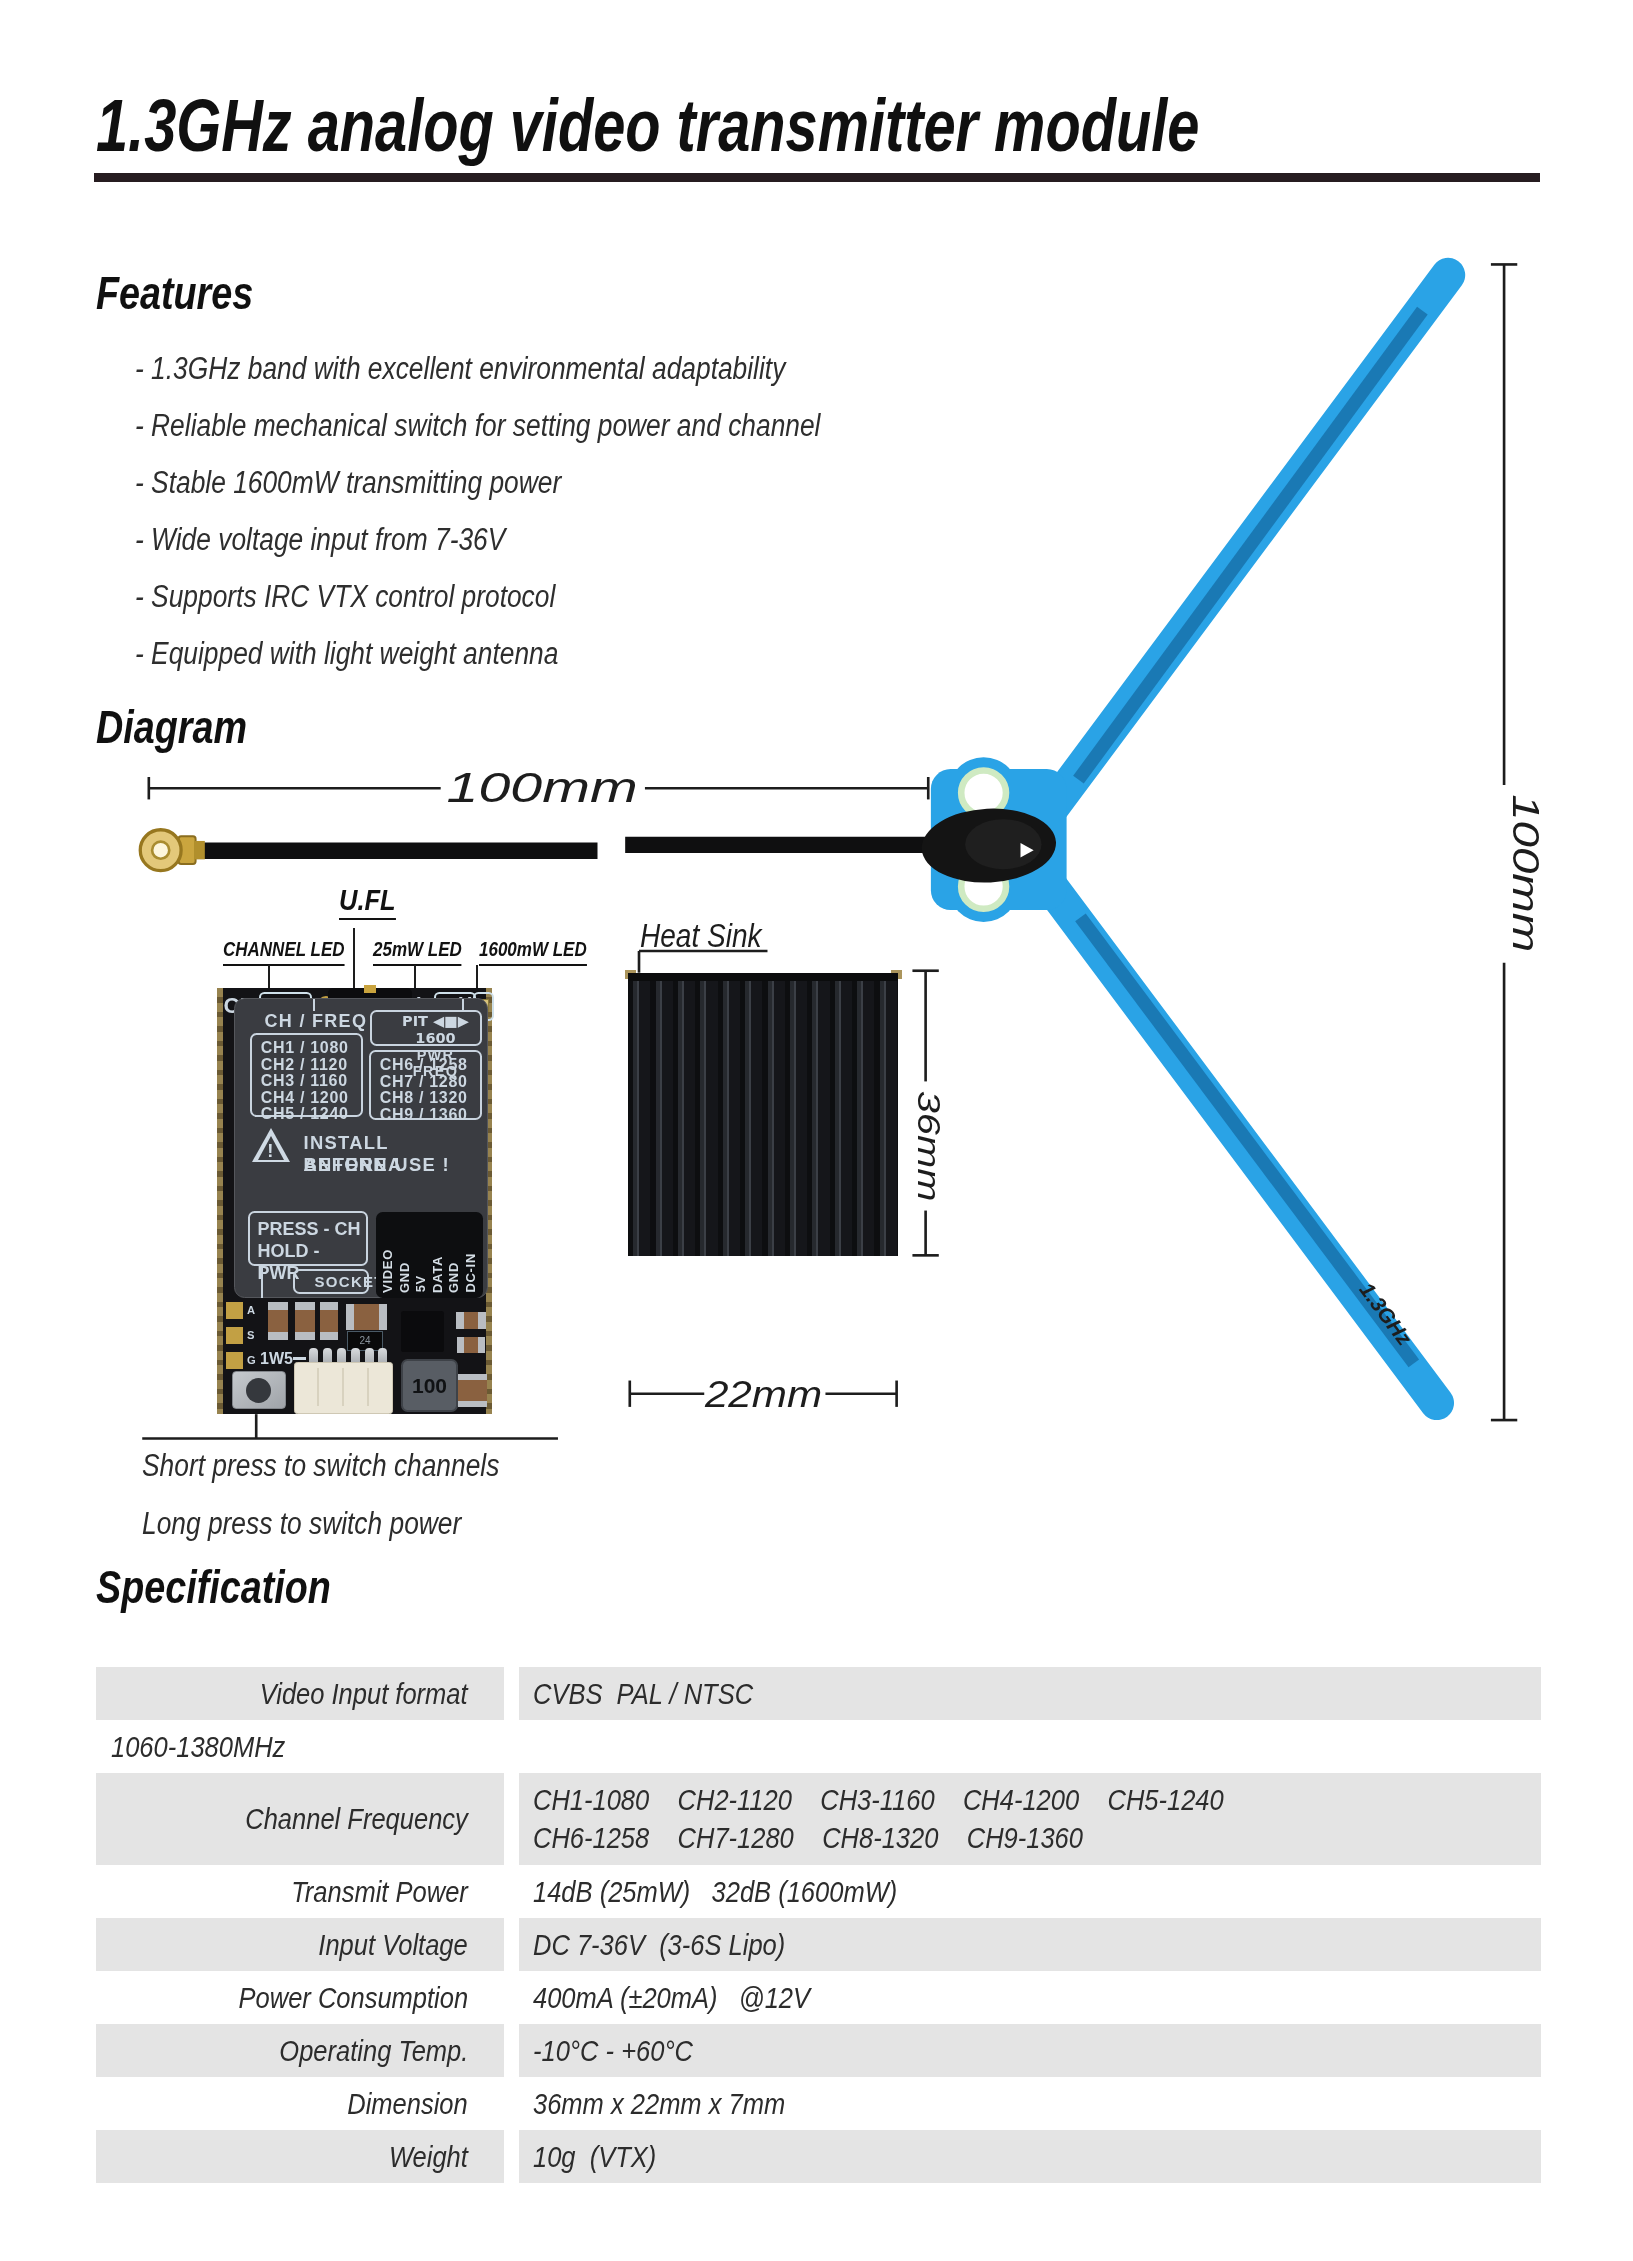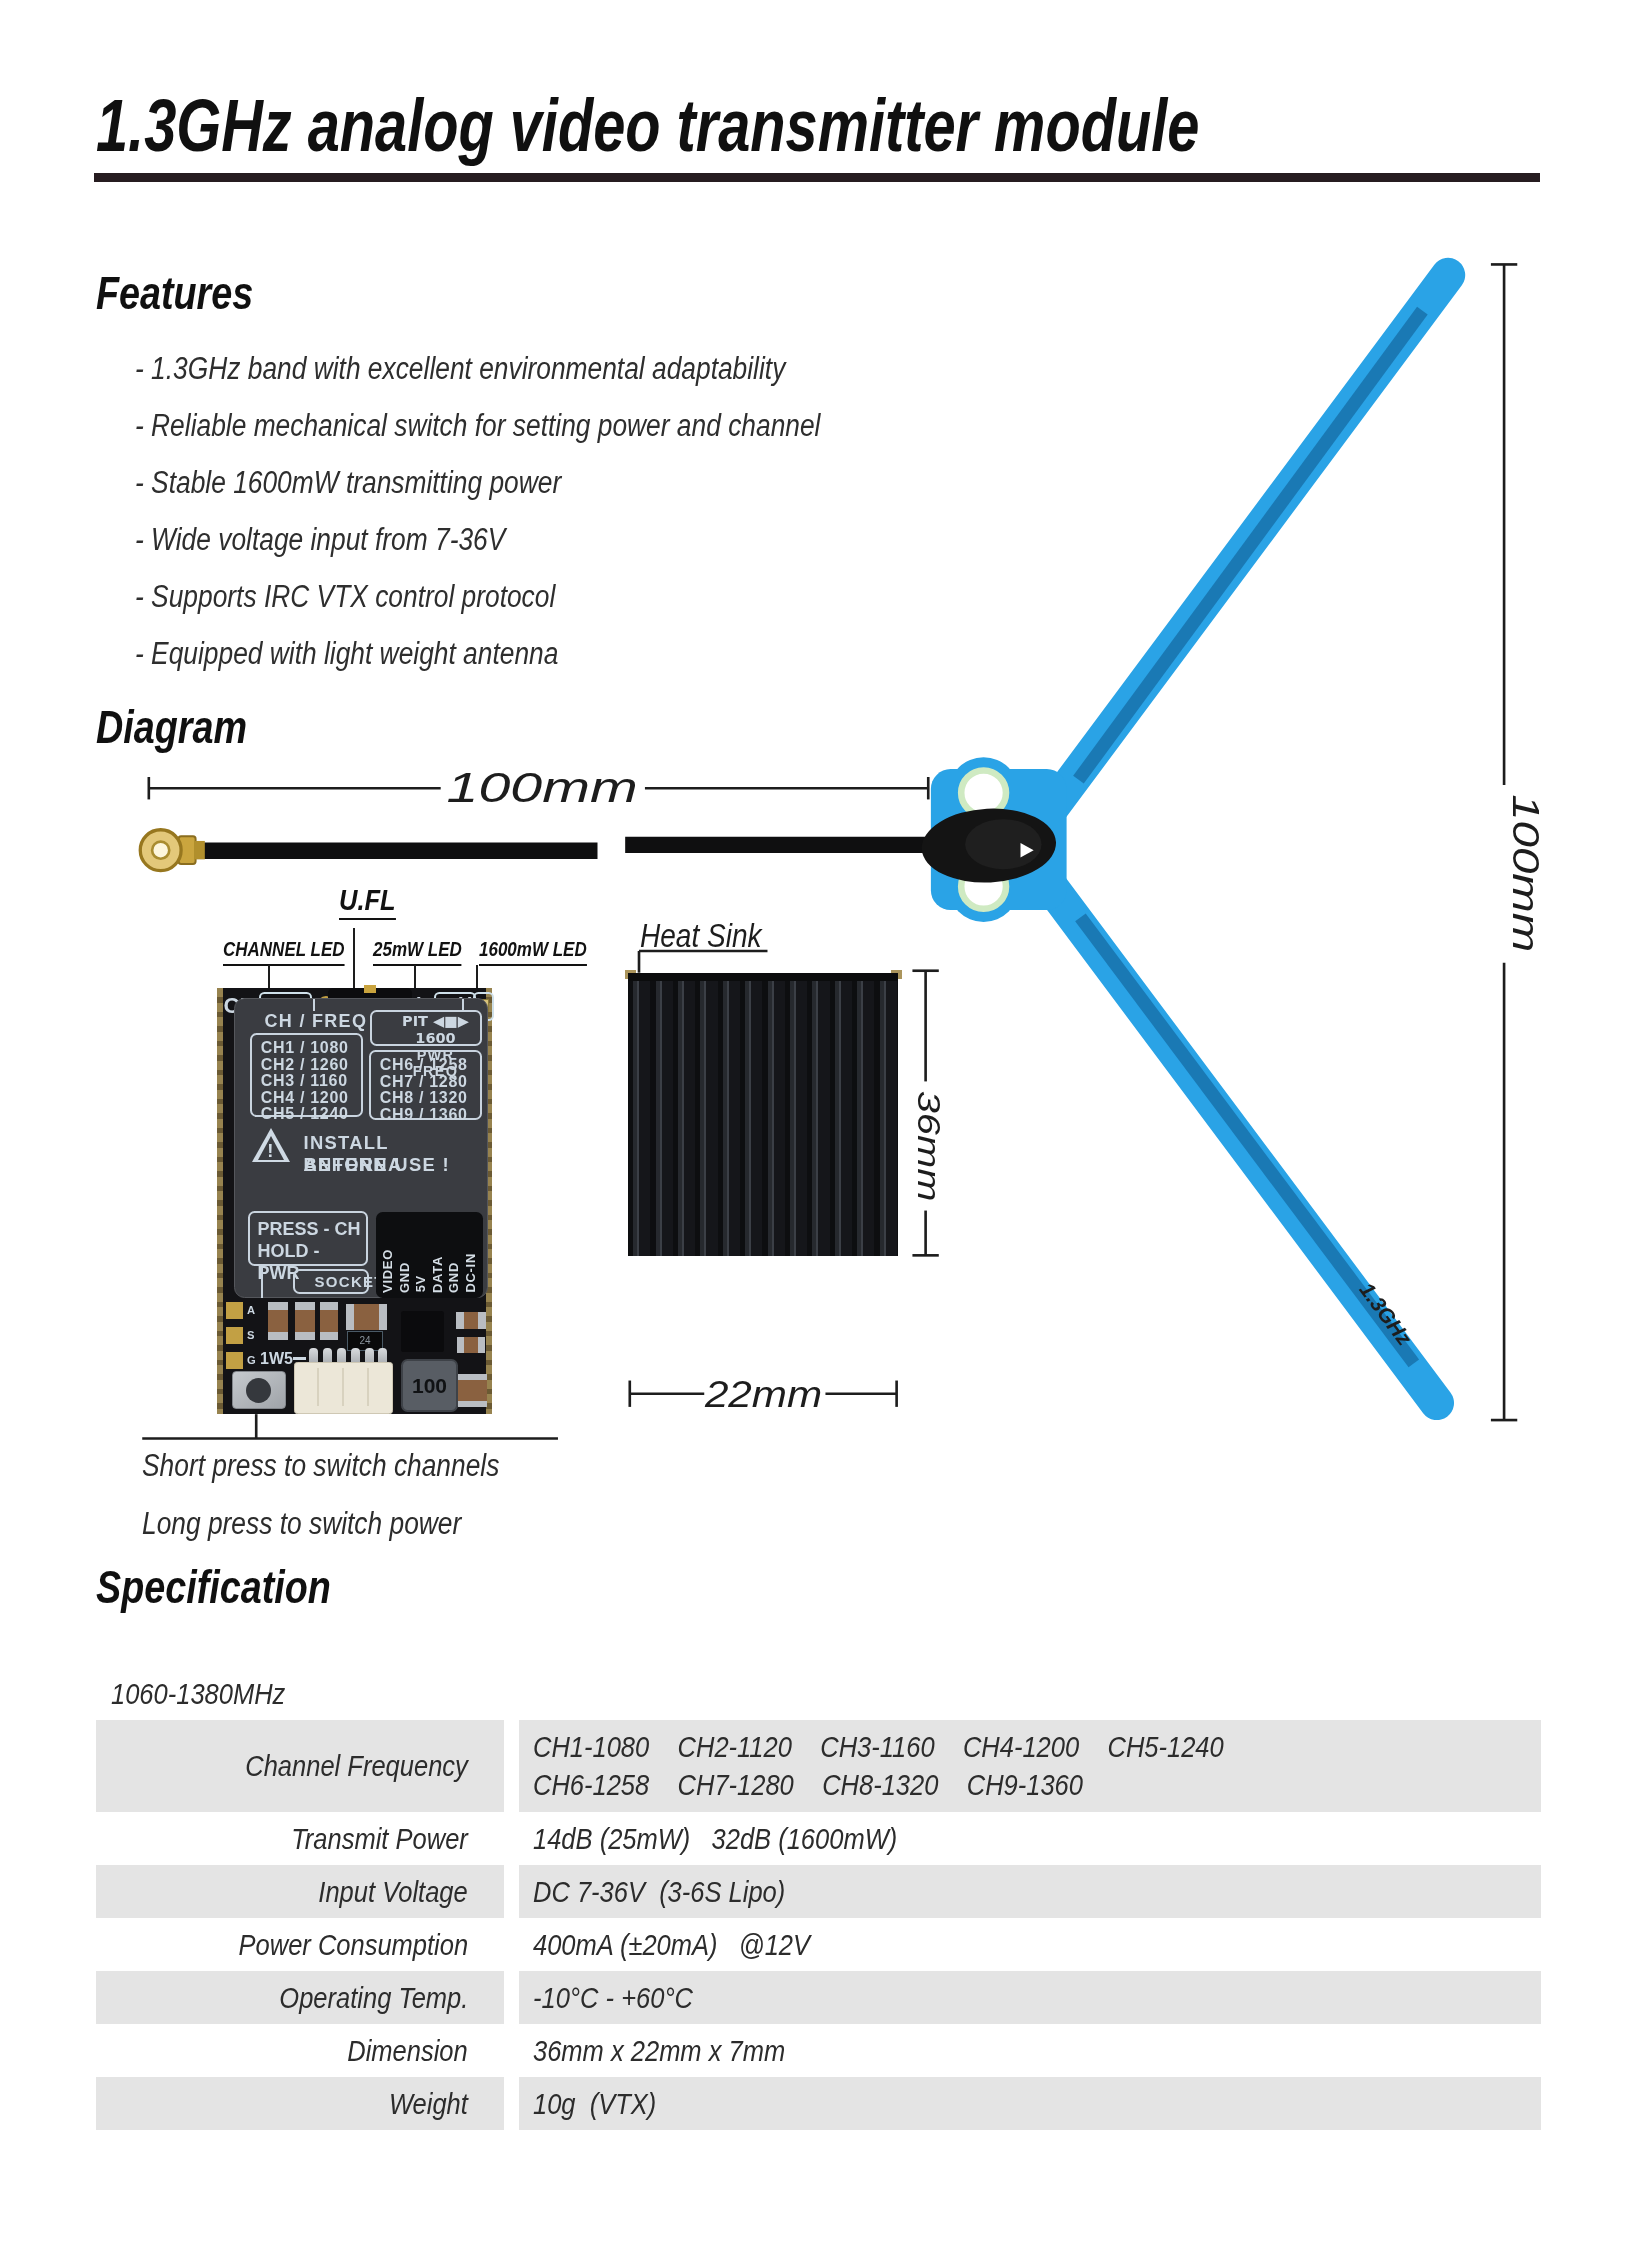--- a/index.html
+++ b/index.html
@@ -219,21 +219,21 @@
     <div class="ledbox" style="left:256px;top:4px;width:17px;height:25px;">
       <div class="ledchip" style="left:2.6px;top:5.3px;width:9.2px;height:11.2px;"></div>
     </div>
 
     <div class="panel">
       <div class="wline" style="left:78px;top:0;width:2.6px;height:12px;"></div>
       <div class="wline" style="left:227px;top:0;width:2.6px;height:10.5px;"></div>
       <div class="ptext" style="left:30px;top:12px;font-size:18px;font-weight:bold;letter-spacing:1.3px;">CH / FREQ</div>
       <div class="pbox" id="chlist-left" style="left:15px;top:34px;width:113px;height:84px;padding:5.3px 0 0 9.2px;">
           <div class="chline">CH1 / 1080</div>
-          <div class="chline">CH2 / 1260</div>
+          <div class="chline">CH2 / 1120</div>
           <div class="chline">CH3 / 1160</div>
           <div class="chline">CH4 / 1200</div>
           <div class="chline">CH5 / 1240</div>
         </div>
       <div class="pbox" style="left:135px;top:10.5px;width:112px;height:36px;text-align:center;font-weight:bold;">
         <div style="font-size:14.5px;line-height:17px;margin-top:1.3px;font-family:'DejaVu Sans',sans-serif;">PIT ◀■▶ 1600</div>
         <div style="font-size:14.5px;line-height:16px;letter-spacing:1.3px;">PWR FREQ</div>
       </div>
       <div class="pbox" id="chlist-right" style="left:134px;top:51px;width:113px;height:70px;padding:5.3px 0 0 9.2px;">
           <div class="chline">CH6 / 1258</div>
@@ -297,20 +297,28 @@
     <div class="capv" style="left:239px;top:324px;width:30px;height:17px;border:none;border-left:8px solid #b9bdc2;border-right:8px solid #b9bdc2;"></div>
     <div class="capv" style="left:240px;top:349px;width:28px;height:16px;border:none;border-left:7.2px solid #b9bdc2;border-right:7.2px solid #b9bdc2;"></div>
     <div class="capv" style="left:241px;top:386px;width:29px;height:33px;"></div>
   </div>
 
   <div class="abs note" style="left:142px;top:1448px;"><span class="cx">Short press to switch channels</span></div>
   <div class="abs note" style="left:142px;top:1506px;"><span class="cx">Long press to switch power</span></div>
 
   <div class="abs h2" style="left:96px;top:1560px;"><span class="cx">Specification</span></div>
   <div class="abs spec" id="spec-table">
+      <div class="srow alt">
+        <div class="scell-l">
+          <span class="cxr">Video Input format</span>
+        </div>
+        <div class="scell-v">
+          <div><span class="cx vline">CVBS  PAL / NTSC</span></div>
+        </div>
+      </div>
       <div class="srow">
         <div class="scell-v">
           <div><span class="cx vline">1060-1380MHz</span></div>
         </div>
       </div>
       <div class="srow alt tall">
         <div class="scell-l">
           <span class="cxr">Channel Frequency</span>
         </div>
         <div class="scell-v">

